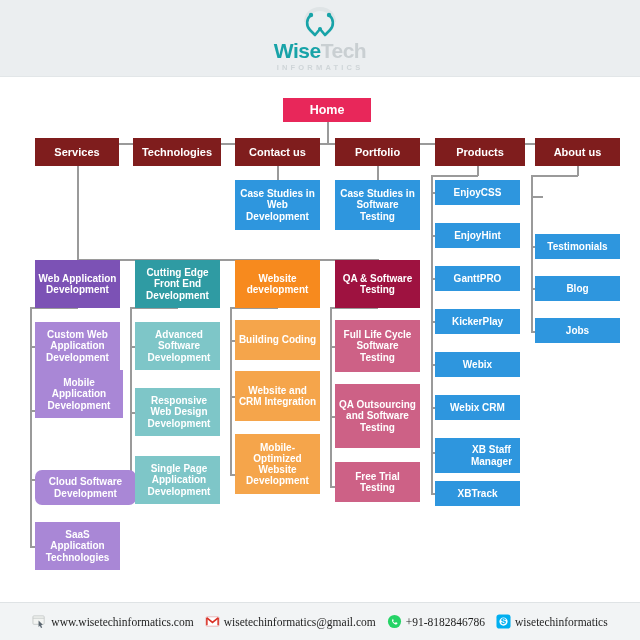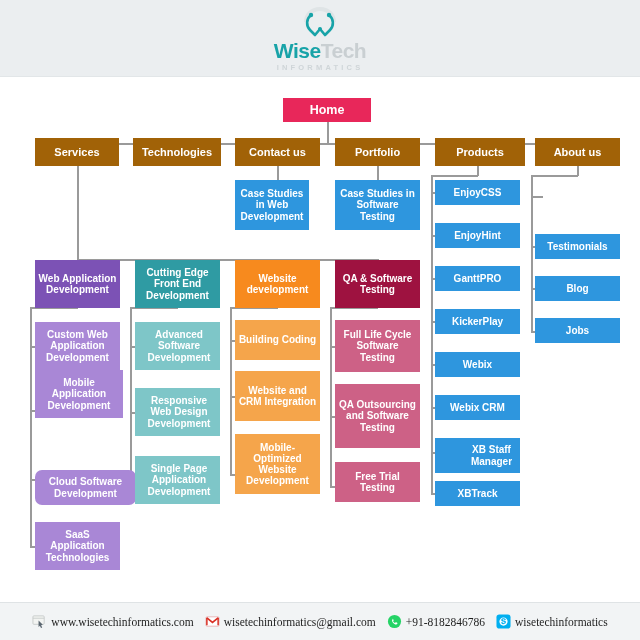--- a/index.html
+++ b/index.html
@@ -28,21 +28,21 @@
   }
   
   #diagram{position:absolute;left:0;top:76px;width:640px;height:527px;}
   .node{
     position:absolute;box-sizing:border-box;
     display:flex;align-items:center;justify-content:center;text-align:center;
     color:#ffffff;font-weight:bold;line-height:1.12;
     padding:2px 3px;z-index:2;
   }
   .n-home{background:#e8275a;font-size:12.5px;}
-  .n-nav{background:#a16207;font-size:11px;}
+  .n-nav{background:#7f1d1d;font-size:11px;}
   .n-lightblue{background:#2e96de;font-size:10px;}
   .n-purple-h{background:#7c52b5;font-size:10px;}
   .n-purple{background:#a987d6;font-size:10px;}
   .n-teal-h{background:#2f9ba3;font-size:10px;}
   .n-teal{background:#7ec6c8;font-size:10px;padding-left:6px;}
   .n-orange-h{background:#f78a1e;font-size:10px;}
   .n-orange{background:#f5a54b;font-size:10px;}
   .n-maroon-h{background:#9e1240;font-size:10px;}
   .n-rose{background:#cd6186;font-size:10px;}
   .line{position:absolute;background:#9a9a9a;z-index:1;}
@@ -147,21 +147,21 @@
 
   <div class="node n-home" style="left:283px;top:22px;width:88px;height:24px;">Home</div>
 
   <div class="node n-nav" style="left:35px;top:62px;width:84px;height:28px;">Services</div>
   <div class="node n-nav" style="left:133px;top:62px;width:88px;height:28px;">Technologies</div>
   <div class="node n-nav" style="left:235px;top:62px;width:85px;height:28px;">Contact us</div>
   <div class="node n-nav" style="left:335px;top:62px;width:85px;height:28px;">Portfolio</div>
   <div class="node n-nav" style="left:435px;top:62px;width:90px;height:28px;">Products</div>
   <div class="node n-nav" style="left:535px;top:62px;width:85px;height:28px;">About us</div>
 
-  <div class="node n-lightblue" style="left:235px;top:104px;width:74px;height:50px;">Case Studies in Web Development</div>
+  <div class="node n-lightblue" style="left:235px;top:104px;width:85px;height:50px;">Case Studies in Web Development</div>
   <div class="node n-lightblue" style="left:335px;top:104px;width:85px;height:50px;">Case Studies in Software Testing</div>
 
   <div class="node n-lightblue" style="left:435px;top:104px;width:85px;height:25px;">EnjoyCSS</div>
   <div class="node n-lightblue" style="left:435px;top:147px;width:85px;height:25px;">EnjoyHint</div>
   <div class="node n-lightblue" style="left:435px;top:190px;width:85px;height:25px;">GanttPRO</div>
   <div class="node n-lightblue" style="left:435px;top:233px;width:85px;height:25px;">KickerPlay</div>
   <div class="node n-lightblue" style="left:435px;top:276px;width:85px;height:25px;">Webix</div>
   <div class="node n-lightblue" style="left:435px;top:319px;width:85px;height:25px;">Webix CRM</div>
   <div class="node n-lightblue" style="left:435px;top:362px;width:85px;height:35px;padding-left:31px;">XB Staff Manager</div>
   <div class="node n-lightblue" style="left:435px;top:405px;width:85px;height:25px;">XBTrack</div>

